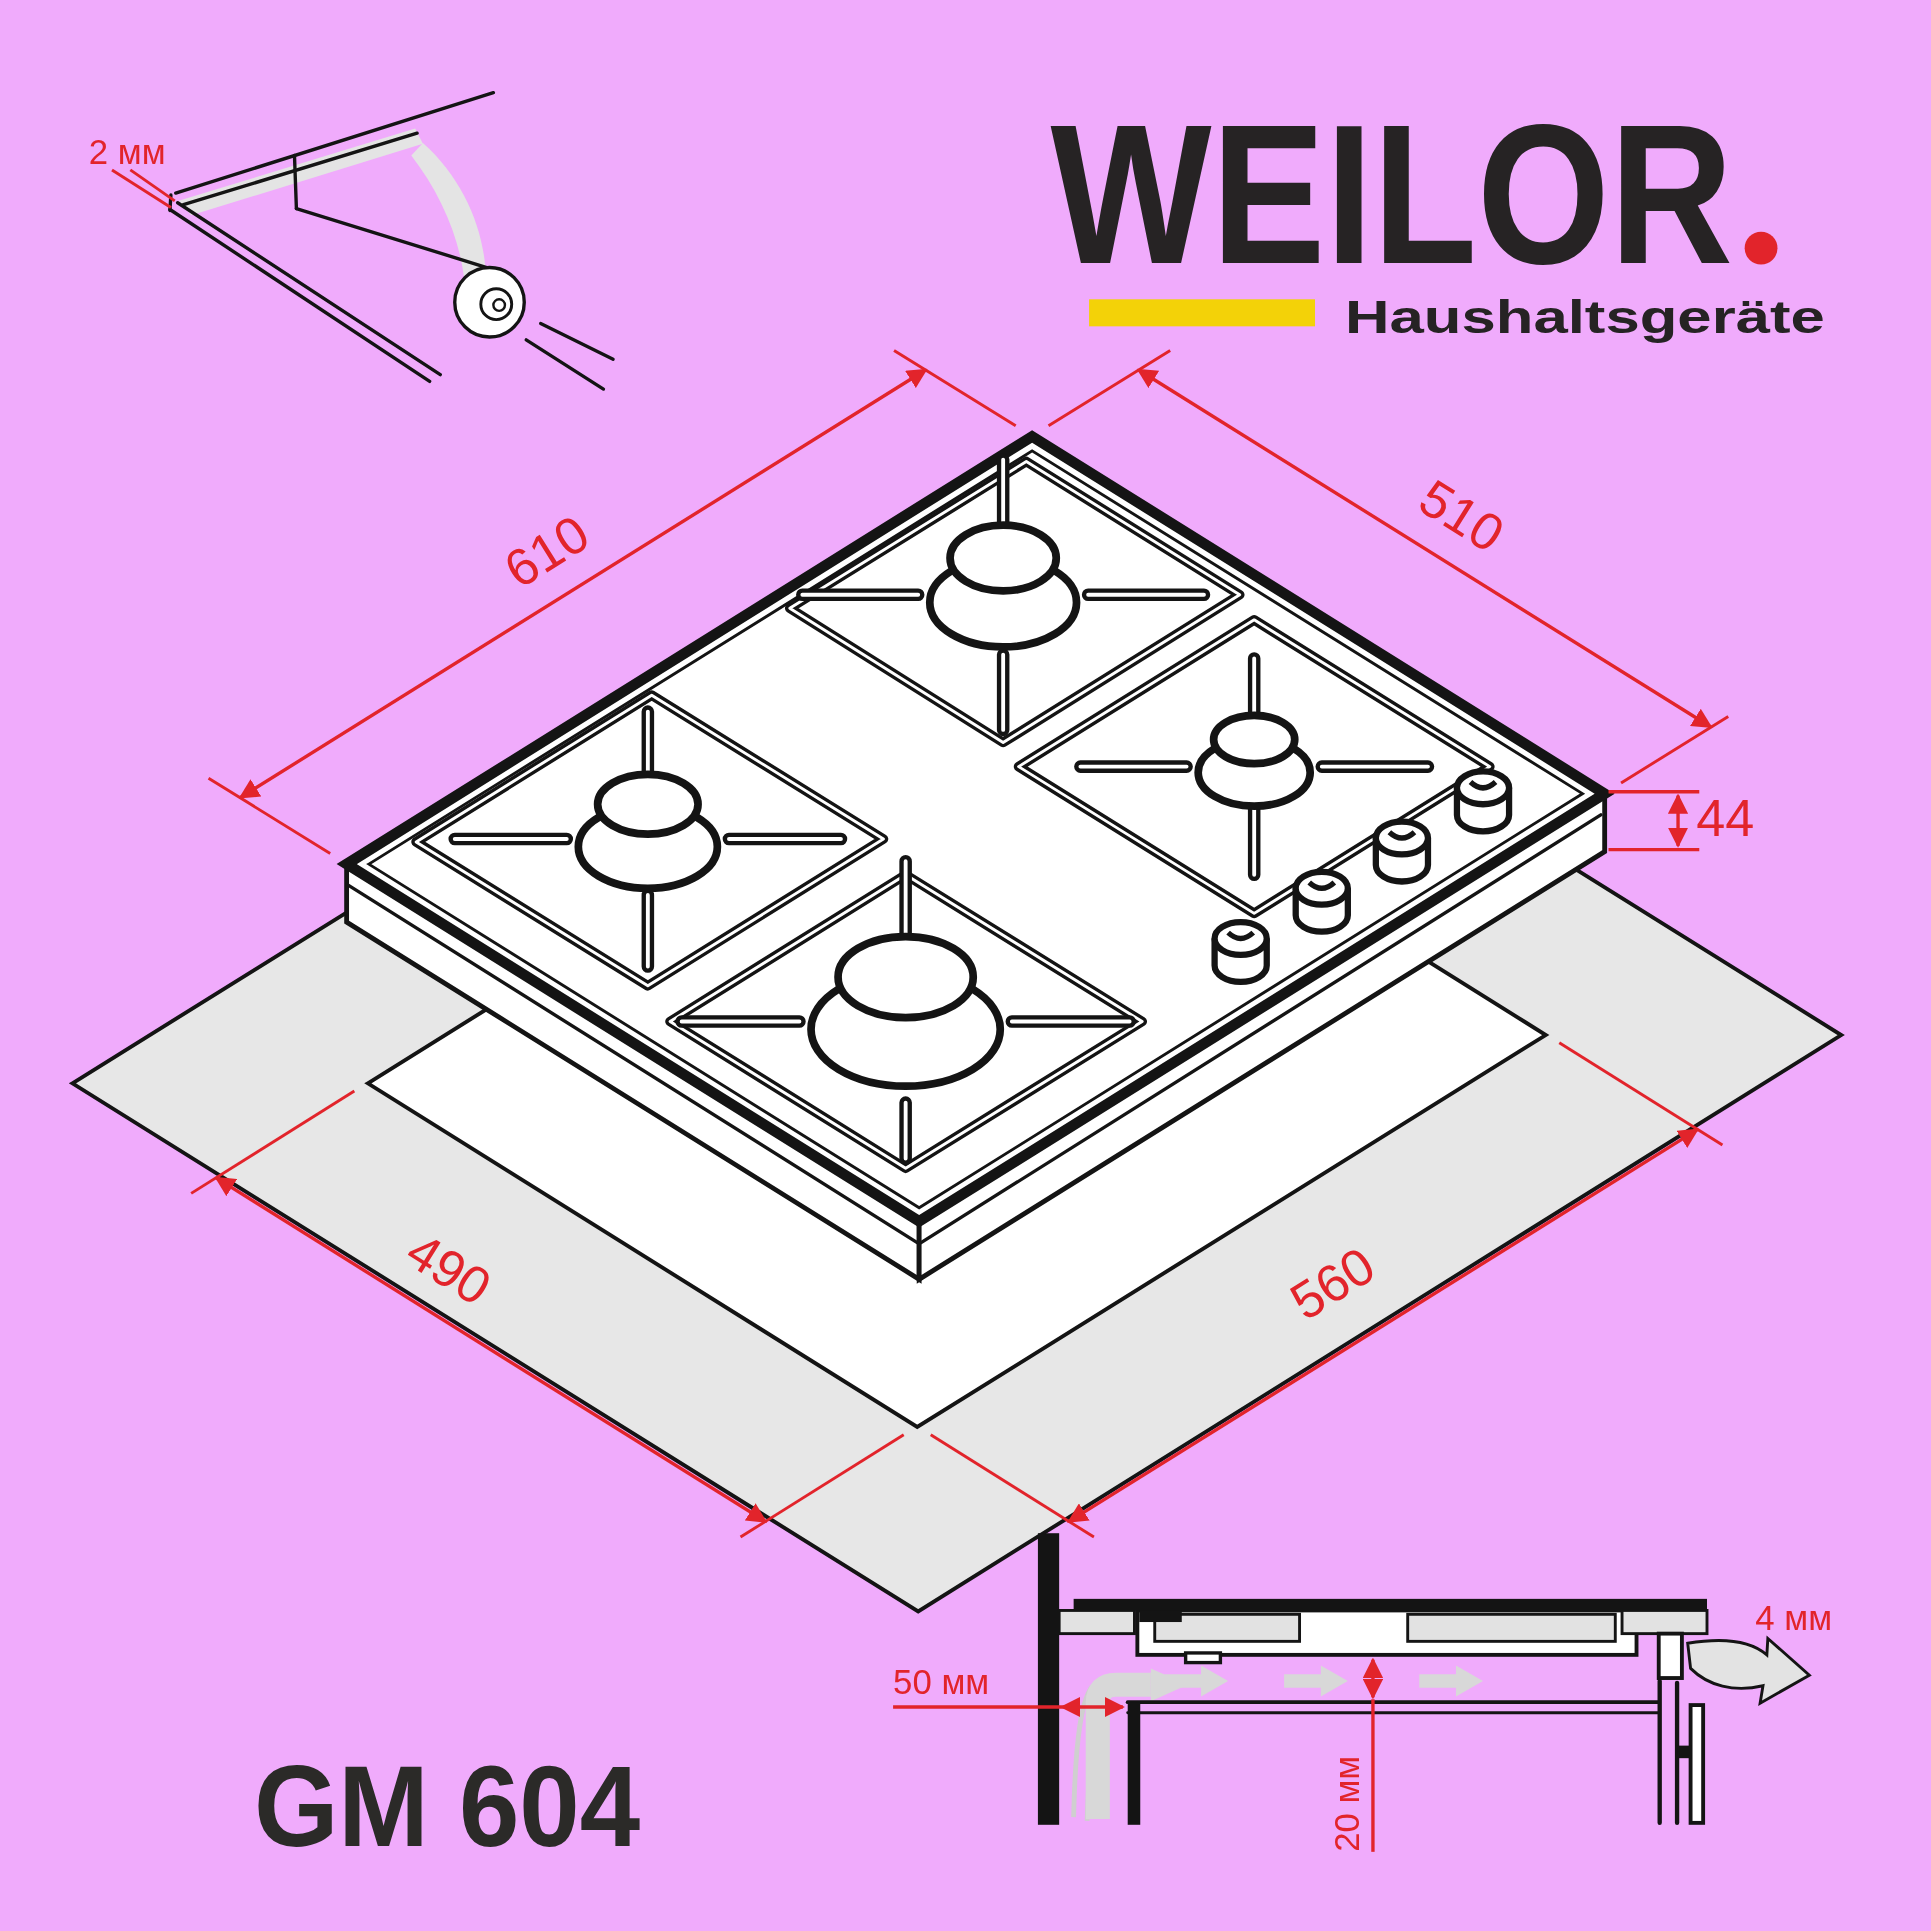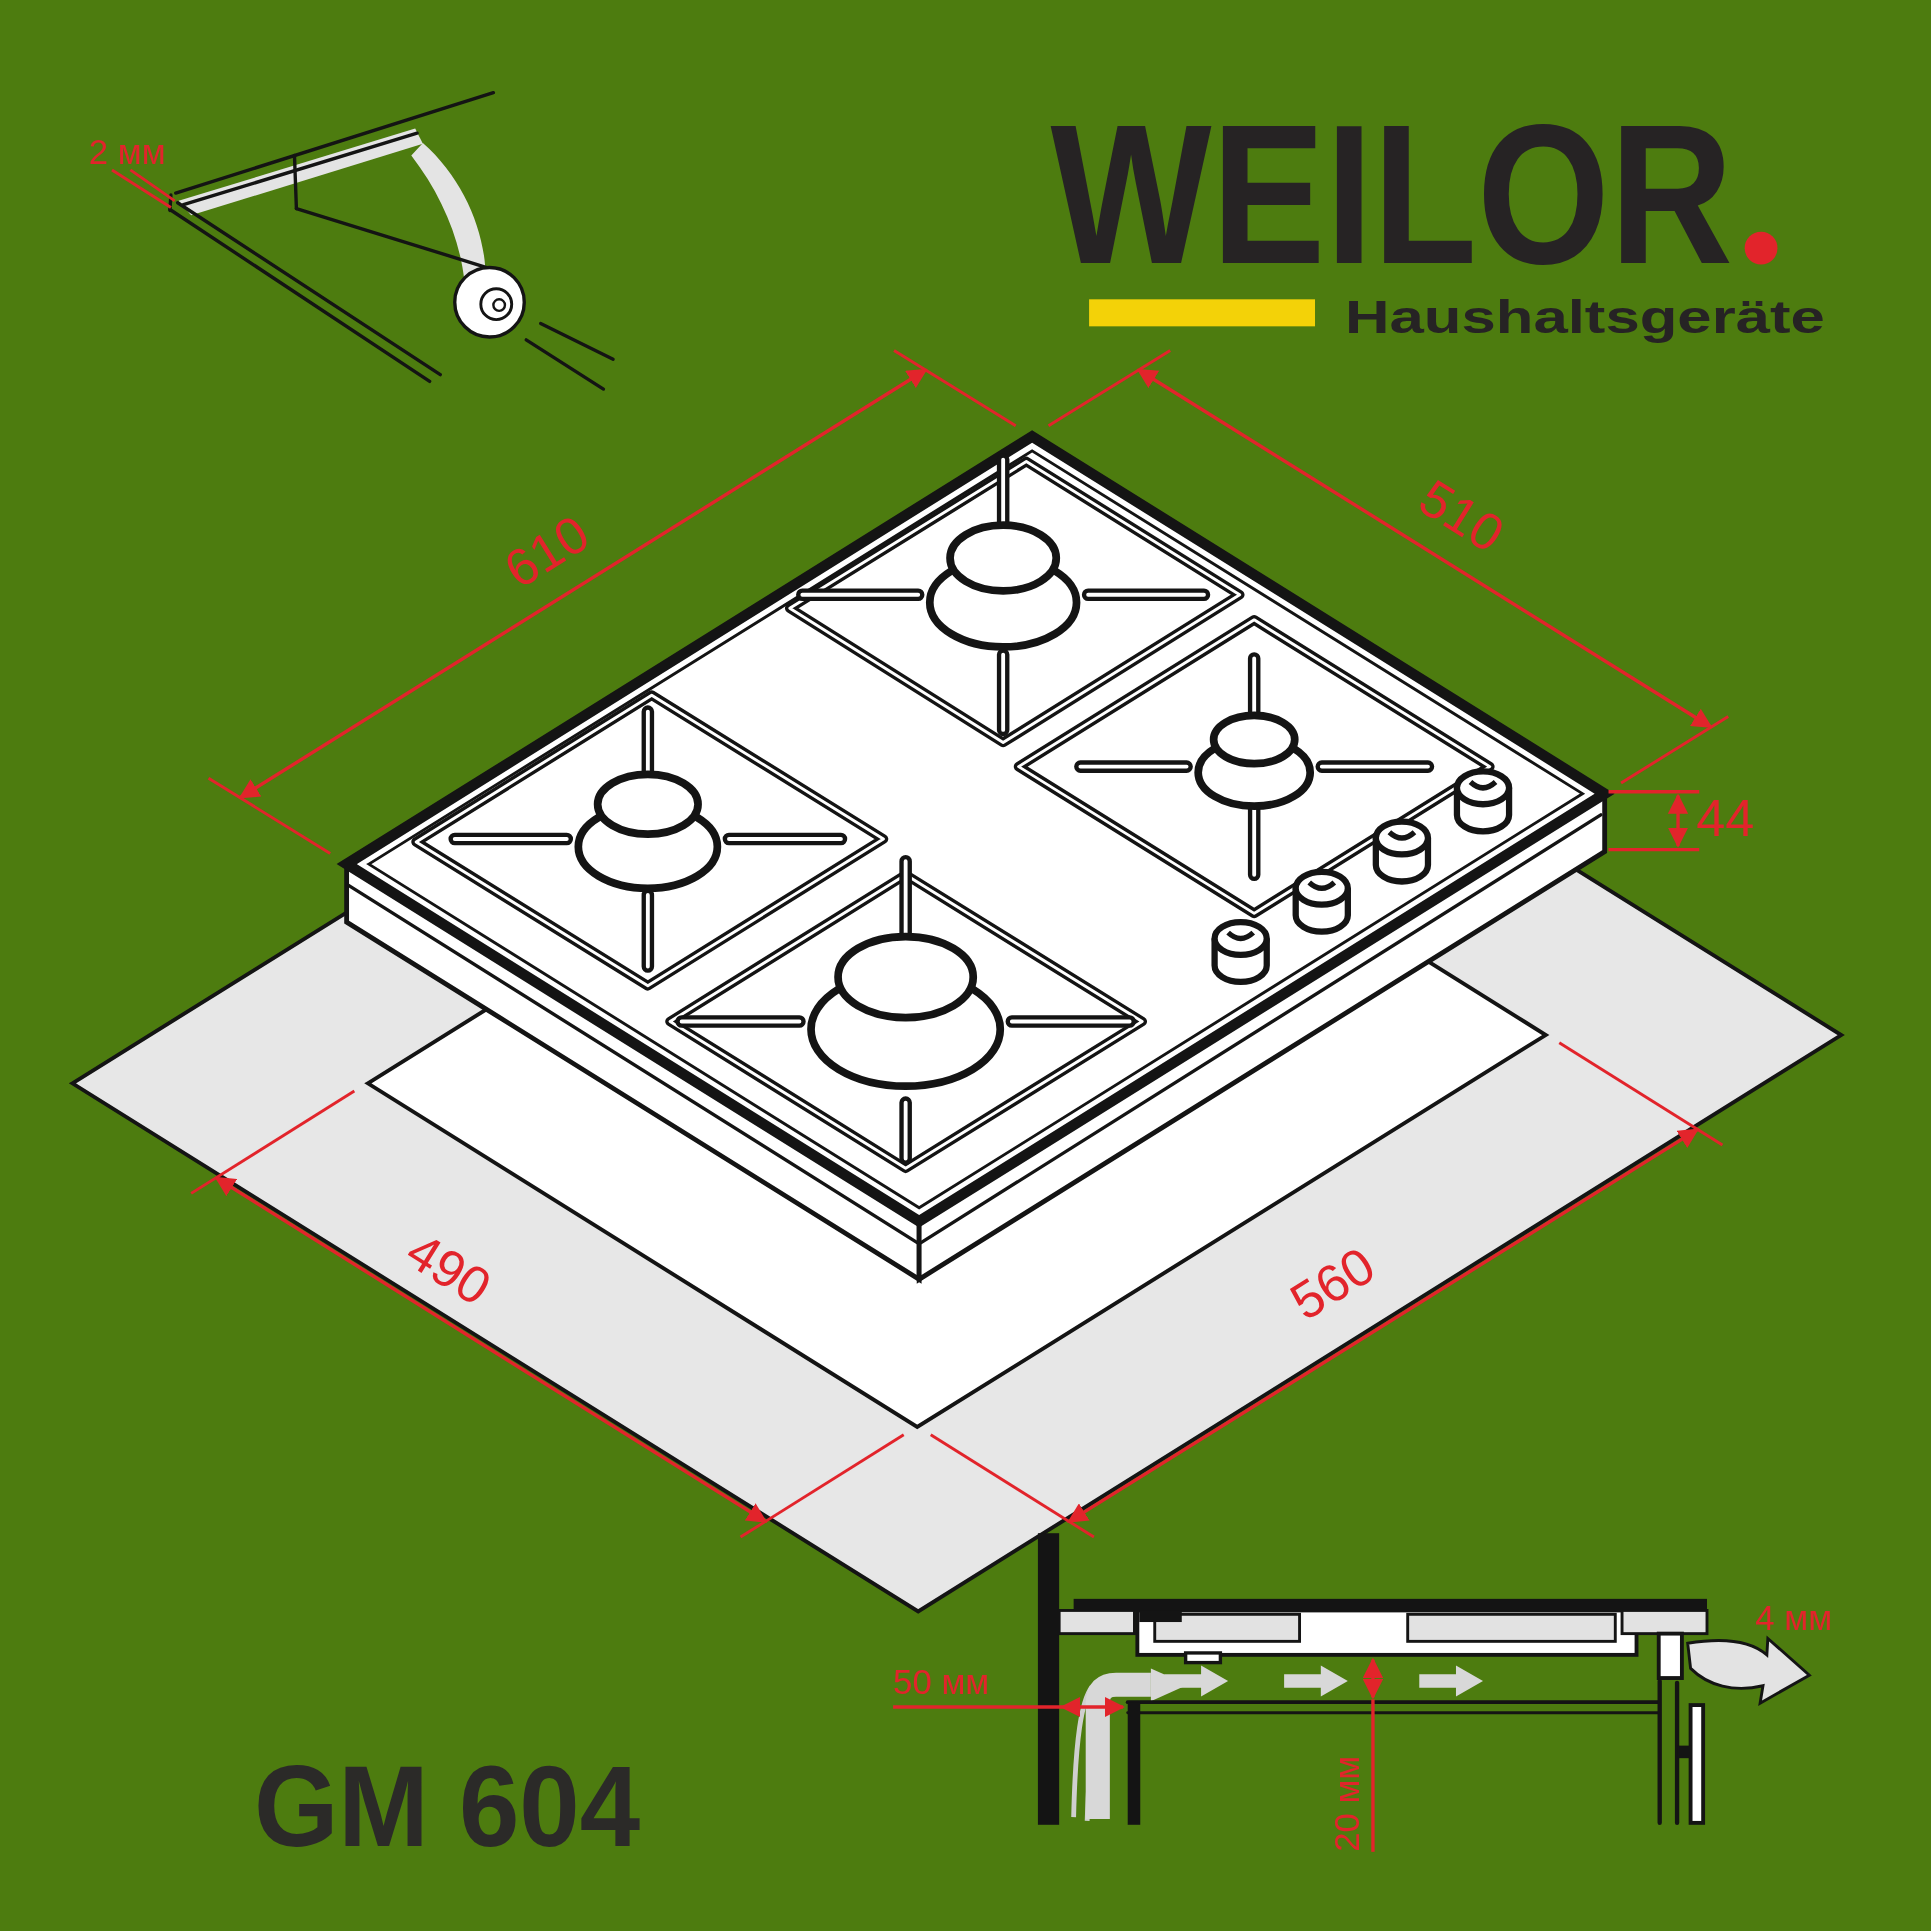--- a/index.html
+++ b/index.html
@@ -1,16 +1,16 @@
 <!DOCTYPE html>
 <html><head>
 <meta charset="utf-8">
 <style>
   html,body{margin:0;padding:0;background:#ffffff;}
-  #stage{width:1931px;height:1931px;position:relative;background:#4d7c0f;overflow:hidden;}
+  #stage{width:1931px;height:1931px;position:relative;background:#f0abfc;overflow:hidden;}
   svg{display:block;}
   text{font-family:"Liberation Sans", sans-serif;}
   .dimtxt{fill:#e2242b;font-size:54px;font-weight:400;}
   .mmtxt{fill:#e2242b;font-size:36px;font-weight:400;}
   .blk{stroke:#141414;fill:none;stroke-linecap:round;stroke-linejoin:round;}
   .wht{stroke:#ffffff;fill:none;stroke-linecap:round;stroke-linejoin:round;}
   .red{stroke:#e2242b;fill:none;stroke-linecap:butt;}
 </style>
 </head>
 <body>

